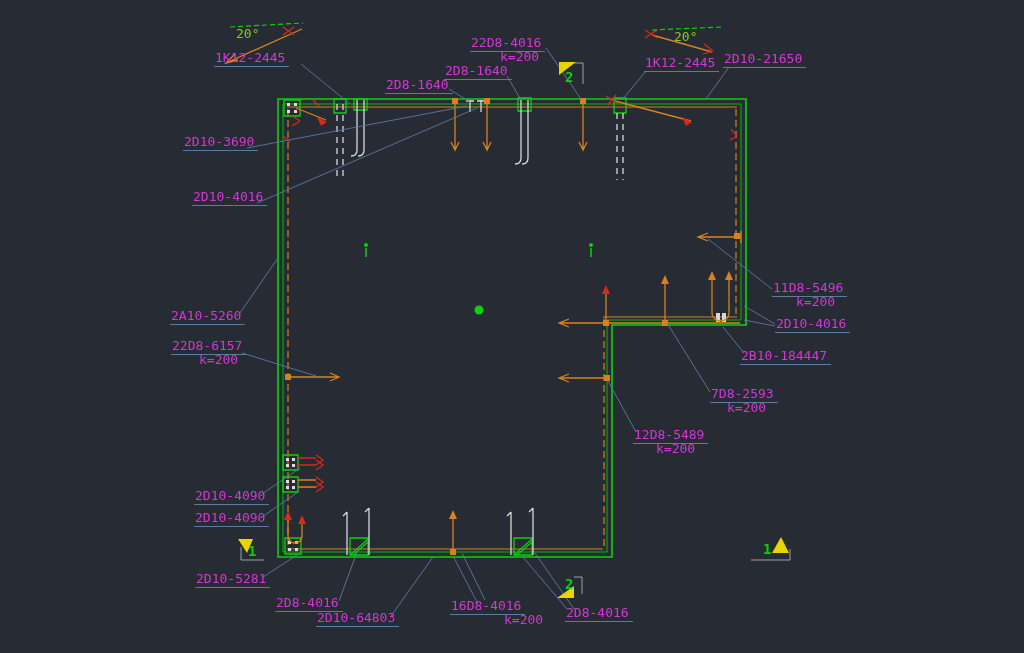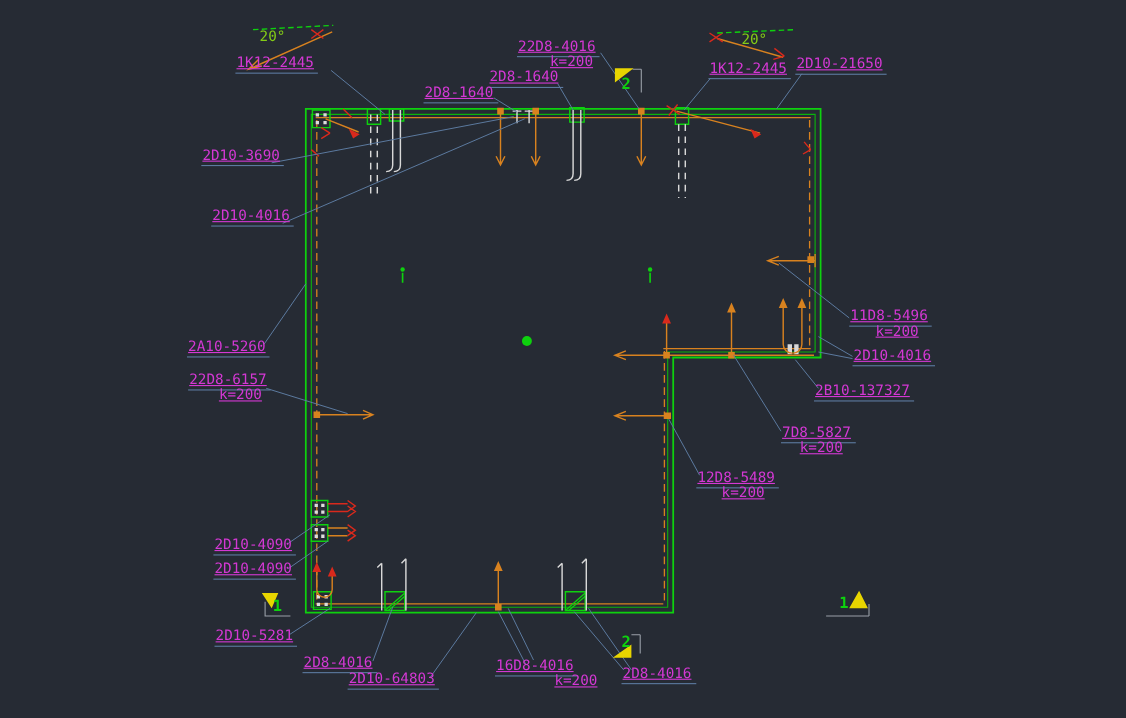--- a/index.html
+++ b/index.html
@@ -1,20 +1,20 @@
 <!DOCTYPE html>
 <html><head>
 <meta charset="utf-8">
 <style>
   html,body{margin:0;padding:0;background:#14171d;}
   .canvas{position:relative;width:1024px;height:653px;background:#262b34;overflow:hidden;
           font-family:"DejaVu Sans Mono","Liberation Mono",monospace;}
   .canvas svg{position:absolute;left:0;top:0;}
   .lbl{position:absolute;color:#d438d4;font-size:13px;line-height:14px;white-space:nowrap;
-       border-bottom:1px solid #5c7aa0;padding:0 4px 1px 1px;text-decoration:underline;}
+       border-bottom:1px solid #5c7aa0;padding:0 4px 1px 1px;}
   .sub{border-bottom:none;padding:0;}
   .angle{position:absolute;color:#84cc16;font-size:13px;line-height:13px;}
   .marker-num{position:absolute;color:#0ed10e;font-size:14px;font-weight:bold;line-height:14px;}
 </style>
 </head>
 <body>
 
 <div class="canvas">
 
 <svg width="1024" height="653" viewBox="0 0 1024 653">
@@ -73,22 +73,22 @@
 <div class="lbl" style="left:644px;top:56px">1K12-2445</div>
 <div class="lbl" style="left:723px;top:52px">2D10-21650</div>
 <div class="lbl" style="left:183px;top:135px">2D10-3690</div>
 <div class="lbl" style="left:192px;top:190px">2D10-4016</div>
 <div class="lbl" style="left:170px;top:309px">2A10-5260</div>
 <div class="lbl" style="left:171px;top:339px">22D8-6157</div>
 <div class="lbl sub" style="left:199px;top:353px">k=200</div>
 <div class="lbl" style="left:772px;top:281px">11D8-5496</div>
 <div class="lbl sub" style="left:796px;top:295px">k=200</div>
 <div class="lbl" style="left:775px;top:317px">2D10-4016</div>
-<div class="lbl" style="left:740px;top:349px">2B10-137327</div>
-<div class="lbl" style="left:710px;top:387px">7D8-5827</div>
+<div class="lbl" style="left:740px;top:349px">2B10-184447</div>
+<div class="lbl" style="left:710px;top:387px">7D8-2593</div>
 <div class="lbl sub" style="left:727px;top:401px">k=200</div>
 <div class="lbl" style="left:633px;top:428px">12D8-5489</div>
 <div class="lbl sub" style="left:656px;top:442px">k=200</div>
 <div class="lbl" style="left:194px;top:489px">2D10-4090</div>
 <div class="lbl" style="left:194px;top:511px">2D10-4090</div>
 <div class="lbl" style="left:195px;top:572px">2D10-5281</div>
 <div class="lbl" style="left:275px;top:596px">2D8-4016</div>
 <div class="lbl" style="left:316px;top:611px">2D10-64803</div>
 <div class="lbl" style="left:450px;top:599px">16D8-4016</div>
 <div class="lbl sub" style="left:504px;top:613px">k=200</div>

